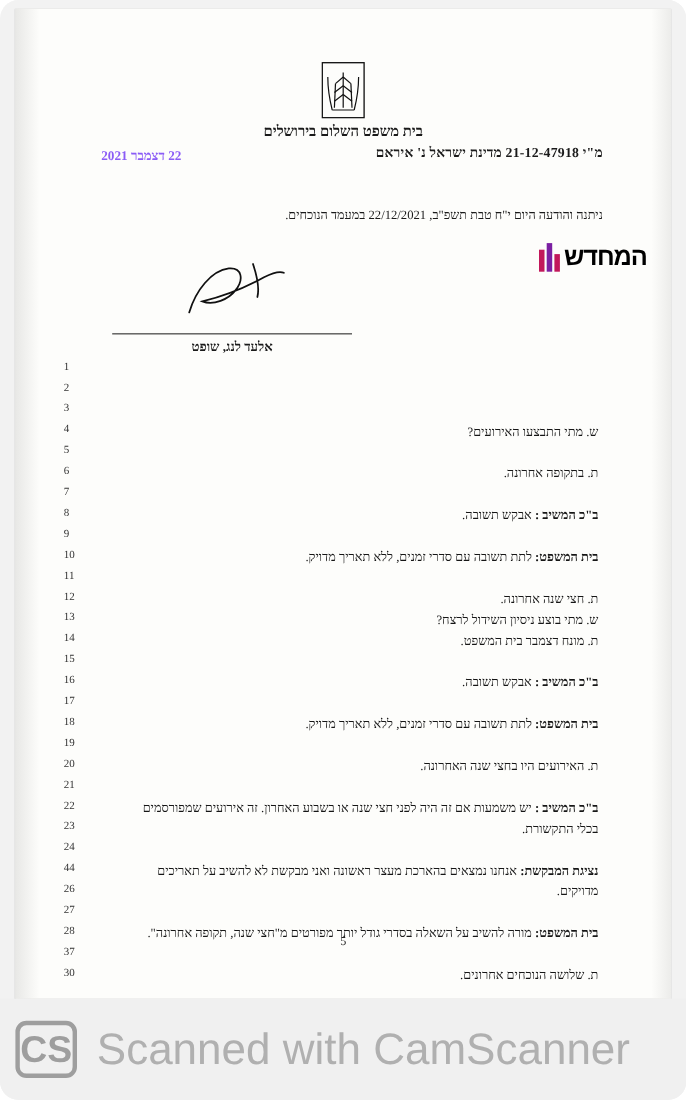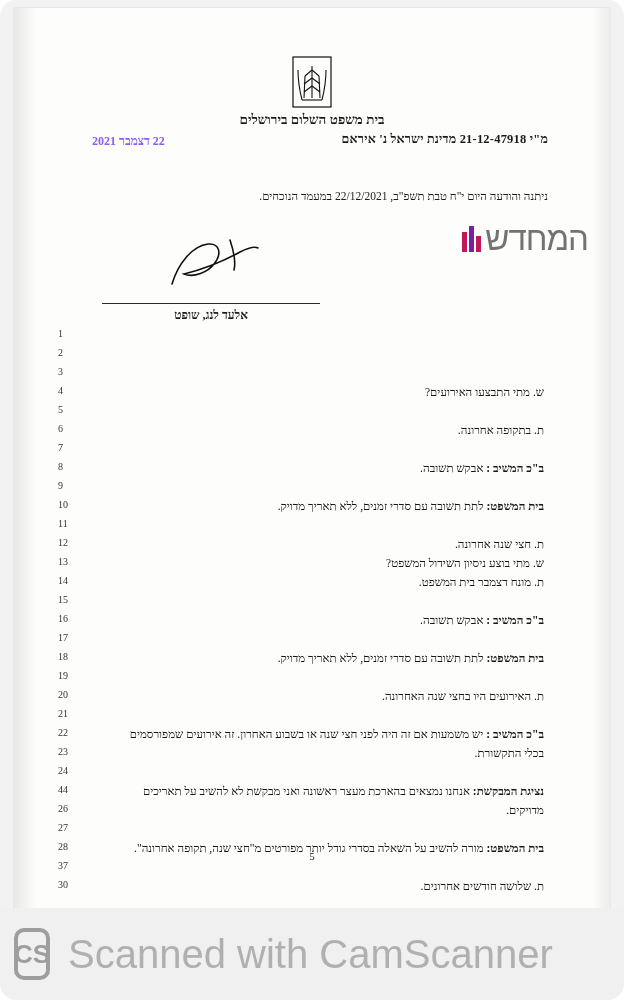--- a/index.html
+++ b/index.html
@@ -70,21 +70,21 @@
   }
 
   
   .watermark {
     position: absolute; top: 212px; right: 22px;
     display: flex; align-items: center; gap: 4px;
     direction: rtl;
   }
   .wm-text {
     font-family: "Liberation Sans", sans-serif;
-    font-size: 33px; font-weight: normal; color: #737373;
+    font-size: 23px; font-weight: bold; color: #000000;
     letter-spacing: -1px;
   }
   .wm-bars { display: flex; gap: 2px; align-items: flex-end; height: 26px; }
   .wm-bars i { display: block; width: 5px; background: #c2185b; }
   .wm-bars i:nth-child(1){ height: 16px; }
   .wm-bars i:nth-child(2){ height: 26px; background:#7b1fa2; }
   .wm-bars i:nth-child(3){ height: 20px; background:#c2185b; }
 
   
   .sig-svg { position: absolute; left: 150px; top: 228px; }
@@ -131,23 +131,23 @@
 
   
   .cs-band {
     position: absolute; left: 0; bottom: 0; width: 624px; height: 92px;
     background: #f0f0f0;
     display: flex; align-items: center;
     overflow: hidden;
   }
   .cs-logo {
     margin-left: 14px; margin-right: 18px;
-    width: 36px; height: 52px; border: 4px solid #9e9e9e; border-radius: 10px;
+    width: 56px; height: 52px; border: 4px solid #9e9e9e; border-radius: 10px;
     display: flex; align-items: center; justify-content: center;
-    color: #9e9e9e; font-weight: bold; font-size: 26px;
+    color: #9e9e9e; font-weight: bold; font-size: 34px;
     font-family: "Liberation Sans", sans-serif;
   }
   .cs-text {
     color: #b0b0b0; font-size: 40px; font-family: "Liberation Sans", sans-serif;
     white-space: nowrap;
   }
   .top-strip {
     position: absolute; left:0; top:0; width:624px; height:8px; background:#f2f2f2;
   }
 </style>
@@ -247,21 +247,21 @@
       <div class="row">
           <span class="lineno">11</span>
           <span class="rowtext"></span>
         </div>
       <div class="row">
           <span class="lineno">12</span>
           <span class="rowtext">ת. חצי שנה אחרונה.</span>
         </div>
       <div class="row">
           <span class="lineno">13</span>
-          <span class="rowtext">ש. מתי בוצע ניסיון השידול המשפט?</span>
+          <span class="rowtext">ש. מתי בוצע ניסיון השידול לרצח?</span>
         </div>
       <div class="row">
           <span class="lineno">14</span>
           <span class="rowtext">ת. מונח דצמבר בית המשפט.</span>
         </div>
       <div class="row">
           <span class="lineno">15</span>
           <span class="rowtext"></span>
         </div>
       <div class="row">
@@ -315,21 +315,21 @@
       <div class="row">
           <span class="lineno">28</span>
           <span class="rowtext"><b>בית המשפט:</b> מורה להשיב על השאלה בסדרי גודל יותר מפורטים מ"חצי שנה, תקופה אחרונה".</span>
         </div>
       <div class="row">
           <span class="lineno">37</span>
           <span class="rowtext"></span>
         </div>
       <div class="row">
           <span class="lineno">30</span>
-          <span class="rowtext">ת. שלושה חודשים אחרונים.</span>
+          <span class="rowtext">ת. שלושה הנוכחים אחרונים.</span>
         </div>
     </div>
 
     <div class="pagenum">5</div>
   </div>
 
   <div class="cs-band">
     <div class="cs-logo">CS</div>
     <div class="cs-text">Scanned with CamScanner</div>
   </div>

